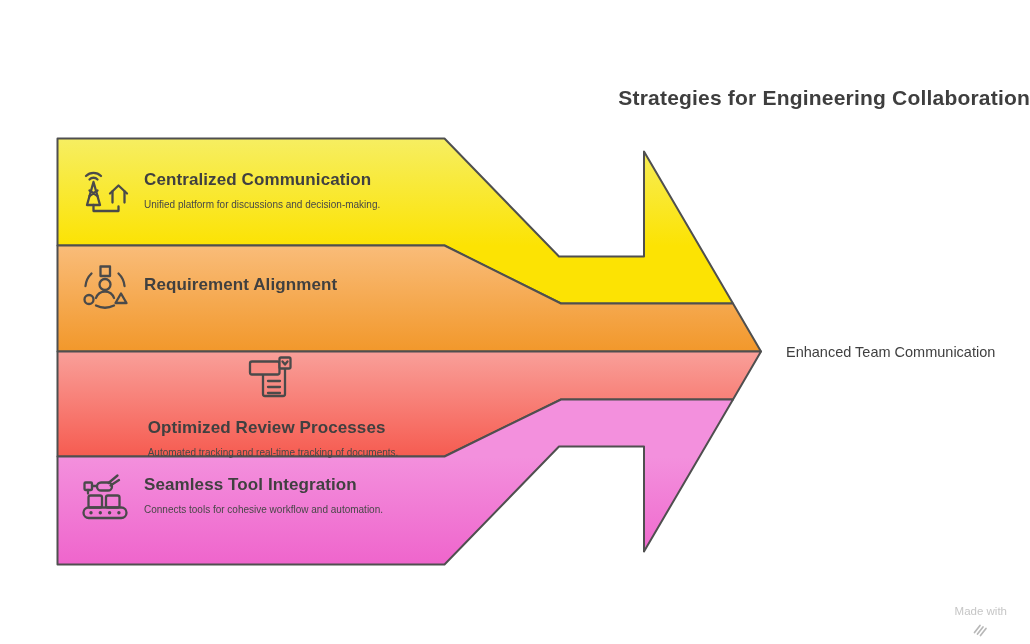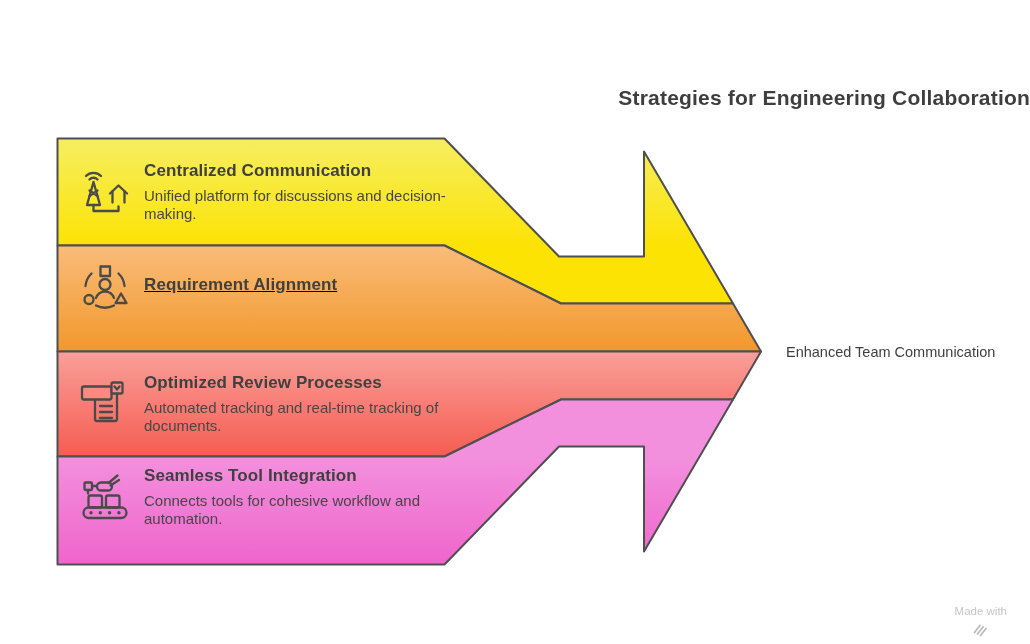--- a/index.html
+++ b/index.html
@@ -15,21 +15,21 @@
   svg.diagram{position:absolute;left:0;top:0;}
   .band-content{
     position:absolute;left:78px;width:390px;display:flex;align-items:center;gap:12px;
   }
   .band-icon{flex:0 0 54px;}
   .band-text{flex:1;}
   .band-title{
     font-size:17px;font-weight:bold;color:#404040;margin-bottom:6px;letter-spacing:0.1px;
   }
   .band-desc{
-    font-size:15px;line-height:18px;color:#474747;max-width:322px;
+    font-size:10px;line-height:18px;color:#474747;max-width:322px;
   }
   .outcome-label{
     position:absolute;left:786px;top:344px;font-size:14.5px;color:#3f3f3f;white-space:nowrap;
   }
   .watermark{
     position:absolute;top:605px;right:23px;display:flex;align-items:center;gap:5px;
     font-size:11.5px;color:#c6c6c6;font-weight:500;flex-direction:column;
   }
   .watermark svg{display:block;}
 </style>
@@ -76,37 +76,37 @@
       <path d="M15.5,40 V46 H40.5 V41.5"></path>
       <path d="M32,28.5 L40.5,20.5 L49,28.5"></path>
       <path d="M34.5,26.5 V37.5 M46.5,26.5 V37.5"></path>
     </svg>
     <div class="band-text">
       <div class="band-title">Centralized Communication</div>
       <div class="band-desc">Unified platform for discussions and decision-making.</div>
     </div>
   </div>
 
-  <div class="band-content" style="top:248px;height:80px;text-decoration:underline;">
+  <div class="band-content" style="top:248px;height:80px;">
     <svg class="band-icon" width="54" height="54" viewBox="0 0 54 54" fill="none" stroke="#4A4A4A" stroke-width="2.3" stroke-linecap="round" stroke-linejoin="round">
       <path d="M13.5,12.5 A20,20 0 0 0 7.5,25"></path>
       <path d="M40.5,12.5 A20,20 0 0 1 46.5,25"></path>
       <path d="M18,44.5 A20,20 0 0 0 36,44.5"></path>
       <rect x="22.5" y="5.5" width="9.5" height="9.5"></rect>
       <circle cx="27" cy="23.5" r="5.5"></circle>
       <path d="M18,37 A9.5,9.5 0 0 1 36,37"></path>
       <circle cx="11" cy="38.5" r="4.5"></circle>
       <path d="M43,32.5 L48.5,42 L37.5,42 Z"></path>
     </svg>
     <div class="band-text">
       <div class="band-title">Requirement Alignment</div>
     </div>
   </div>
 
-  <div class="band-content" style="top:352px;height:104px;">
+  <div class="band-content" style="top:352px;height:104px;flex-direction:column;">
     <svg class="band-icon" width="54" height="54" viewBox="0 0 54 54" fill="none" stroke="#4A4A4A" stroke-width="2.3" stroke-linecap="round" stroke-linejoin="round">
       <path d="M33.5,11.5 H37 a2,2 0 0 1 2,2 V42 a2,2 0 0 1 -2,2 H19 a2,2 0 0 1 -2,-2 V22.5"></path>
       <rect x="4" y="9.5" width="29.5" height="13" rx="2" fill="#F88A82"></rect>
       <path d="M22,29 H34 M22,35 H34 M22,41 H34"></path>
       <rect x="33.5" y="5.5" width="11" height="11" rx="1.5" fill="#F88E87"></rect>
       <path d="M36.5,9.5 L39,12.5 L41.5,9.5"></path>
     </svg>
     <div class="band-text">
       <div class="band-title">Optimized Review Processes</div>
       <div class="band-desc">Automated tracking and real-time tracking of documents.</div>

